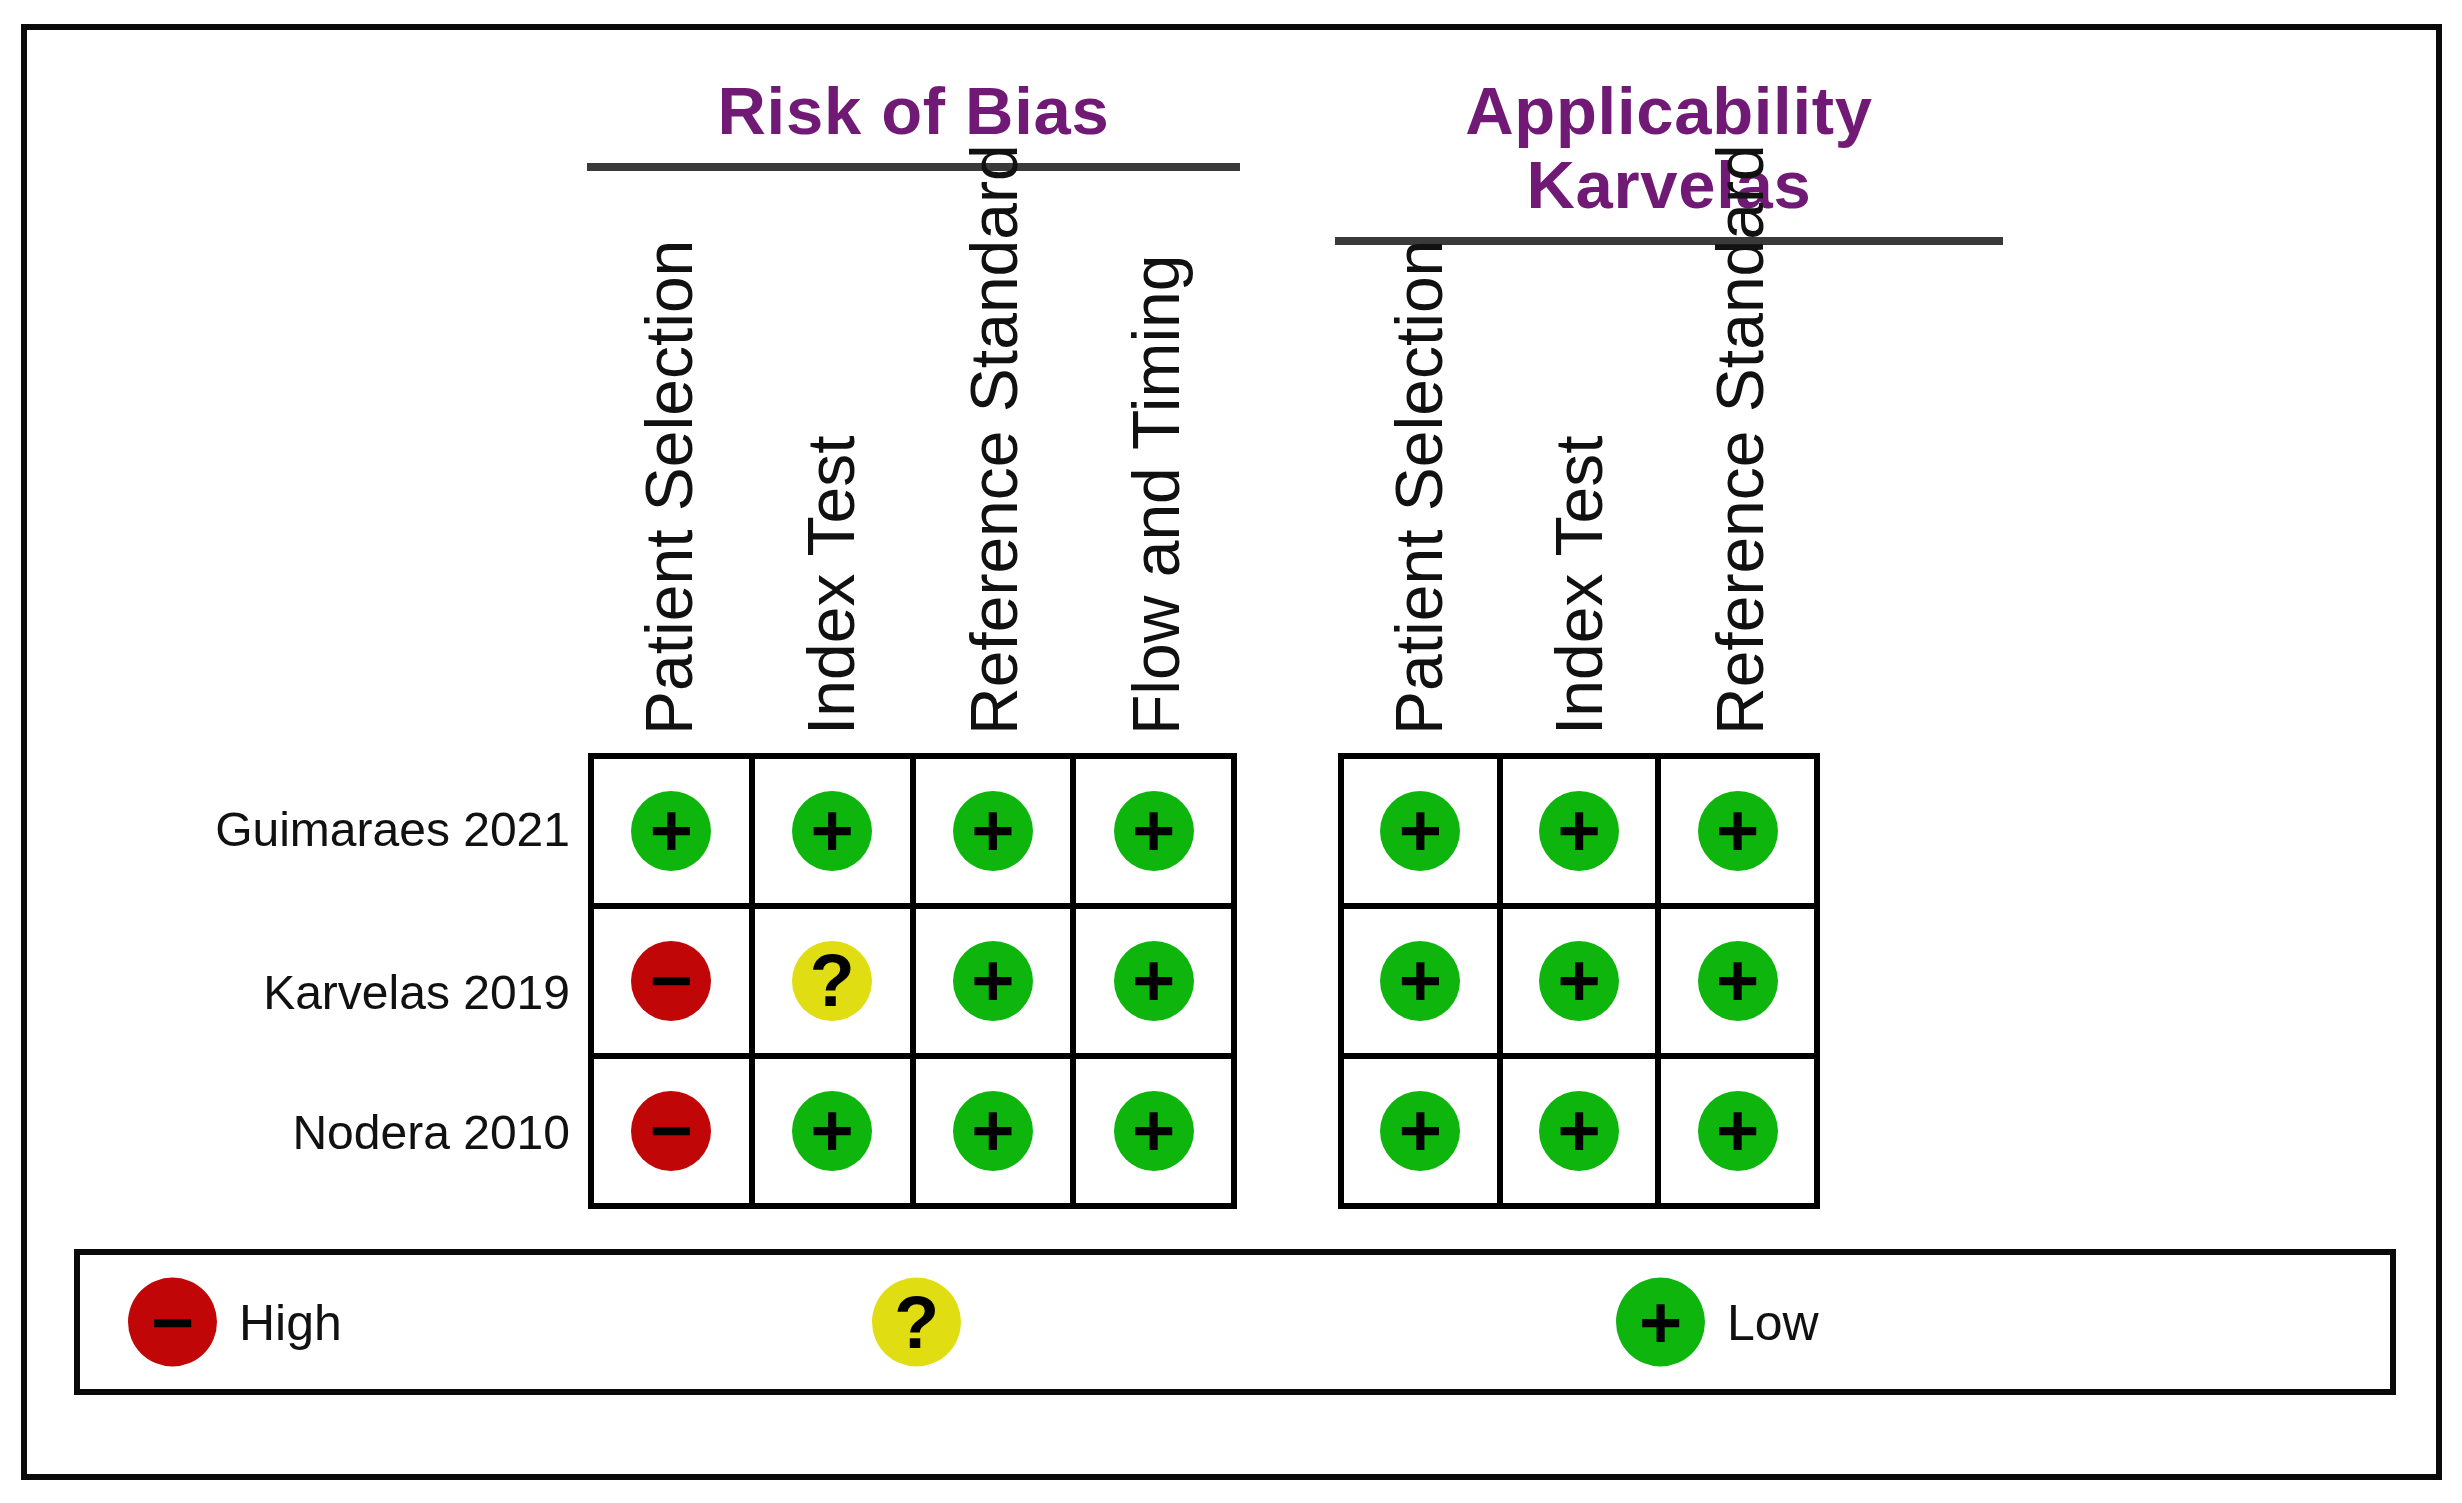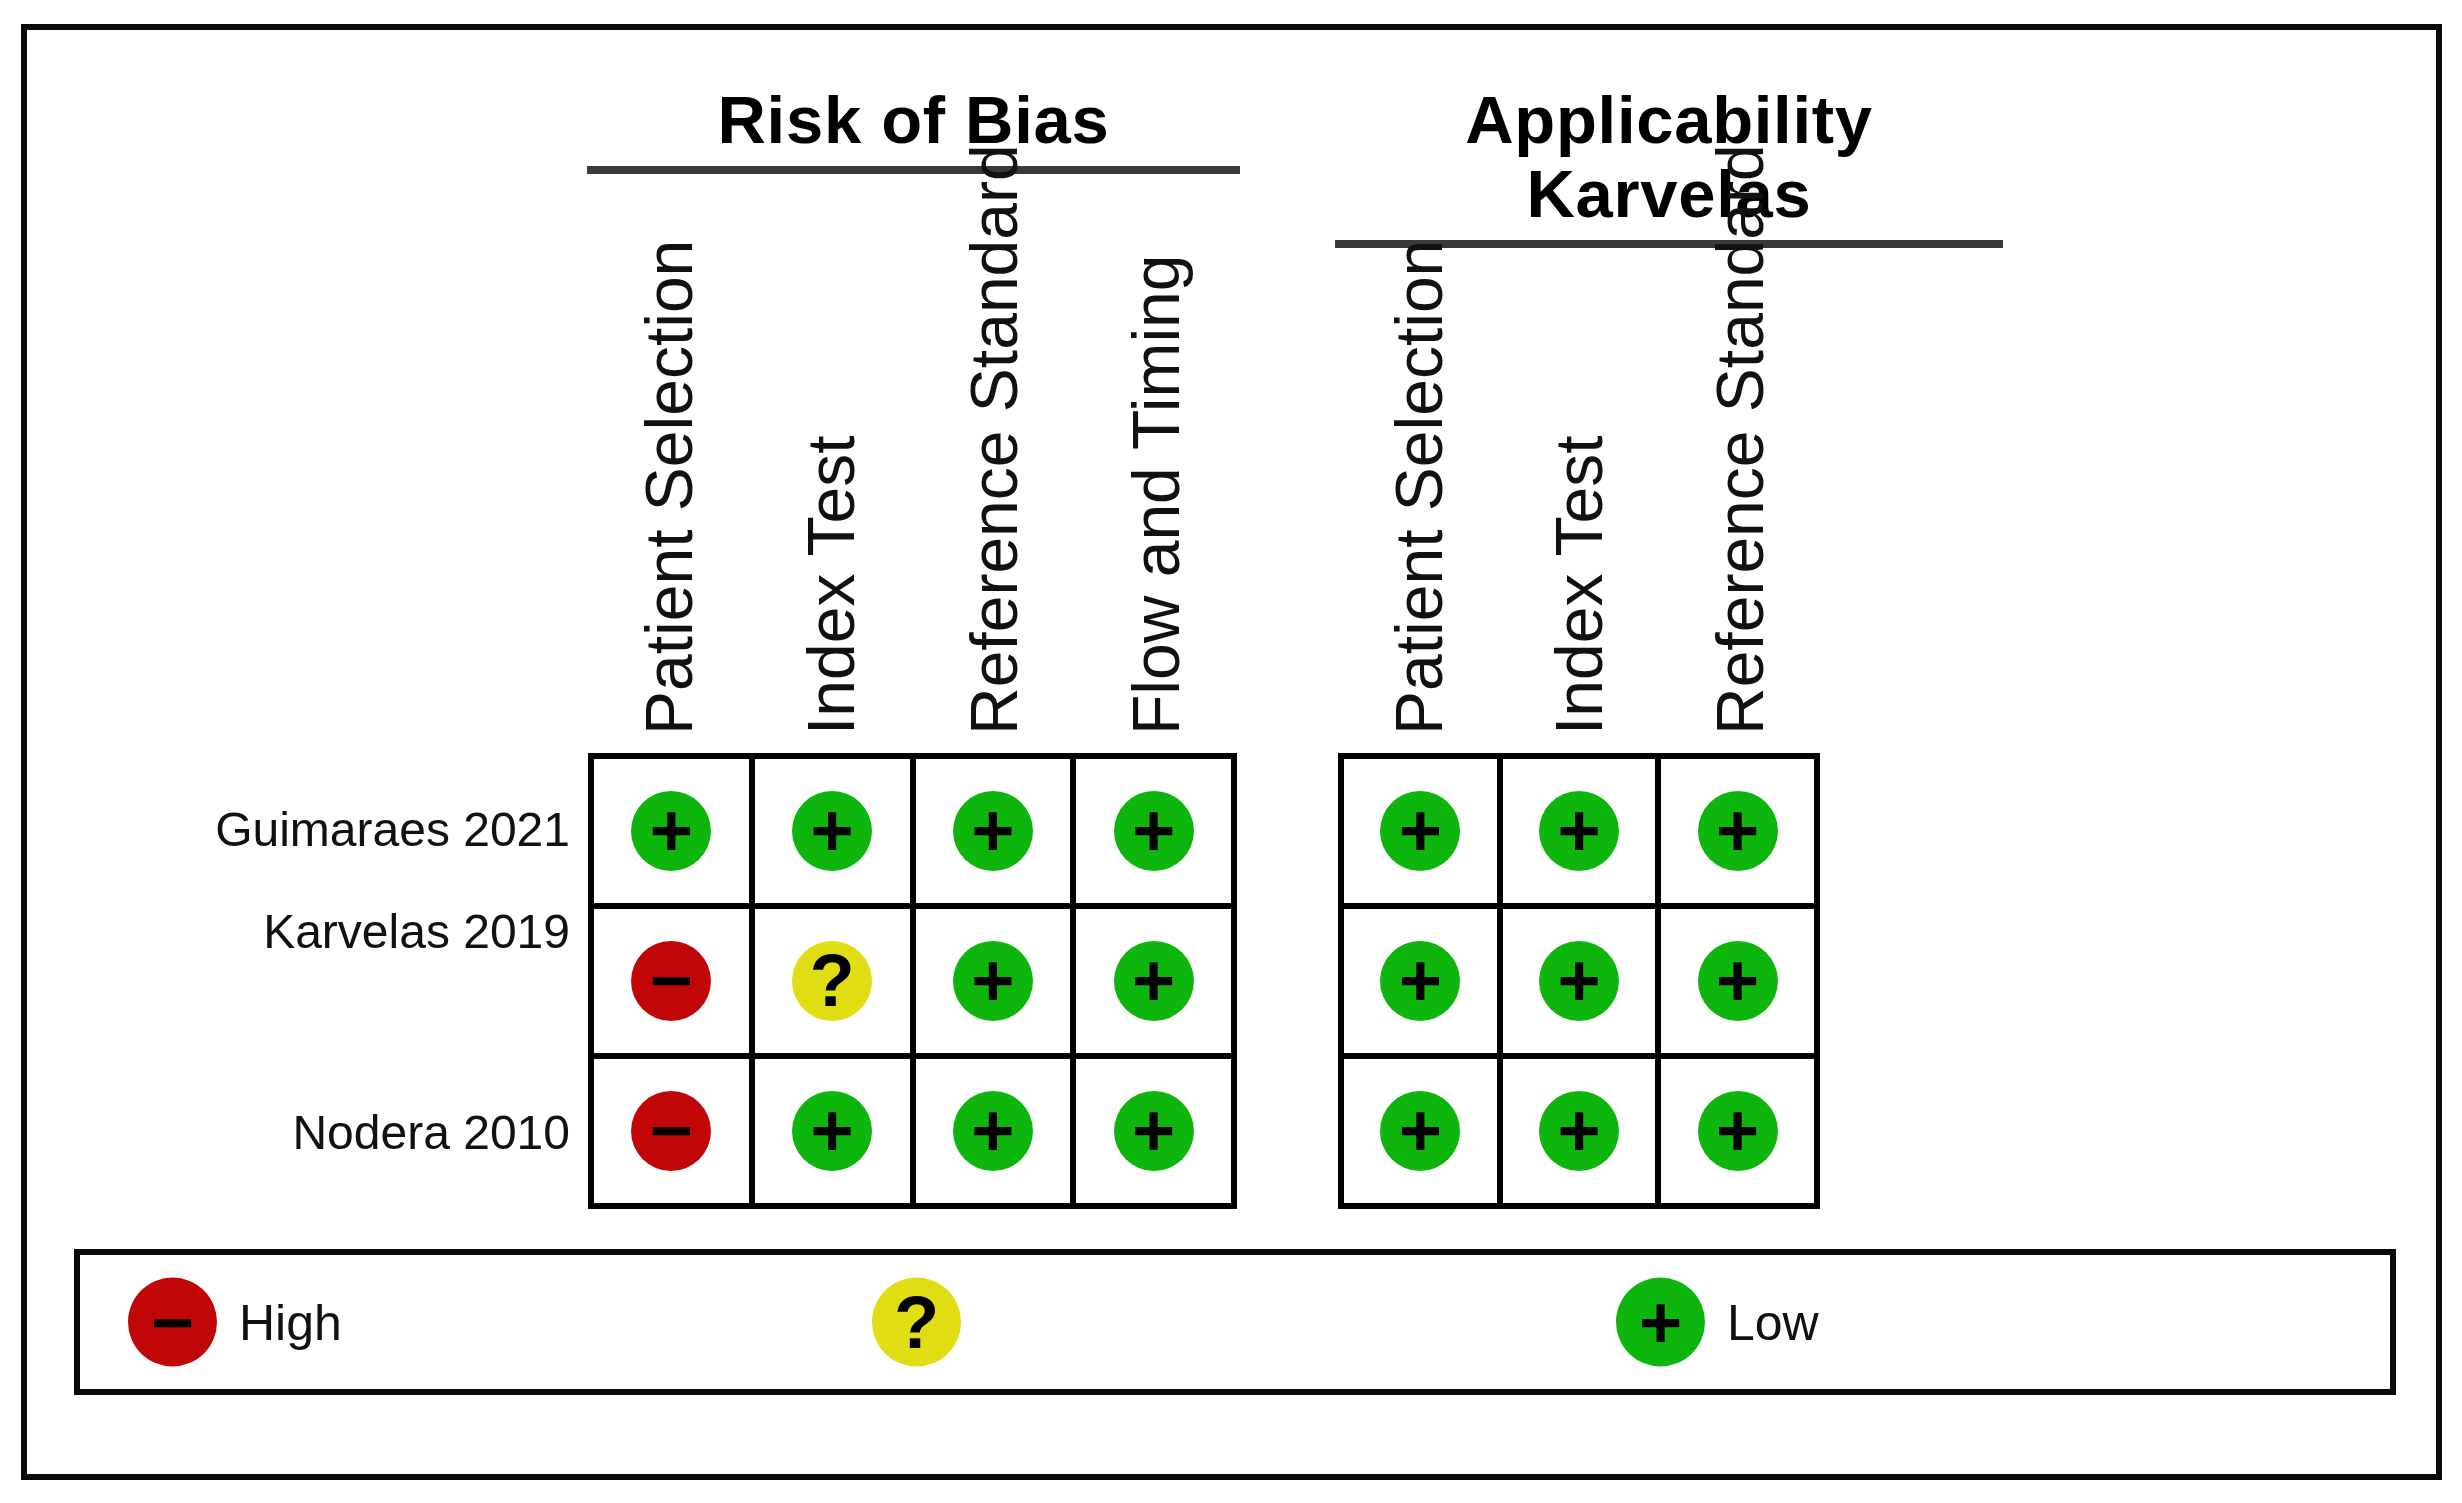--- a/index.html
+++ b/index.html
@@ -13,28 +13,28 @@
   .frame {
     position: absolute;
     left: 21px; top: 24px;
     width: 2421px; height: 1456px;
     border: 6.7px solid #0a0a0a;
     box-sizing: border-box;
     background: #ffffff;
   }
   .section-title {
     position: absolute;
-    top: 83px;
+    top: 74px;
     font-weight: bold;
     font-size: 67px;
     line-height: 74px;
     text-align: center;
-    color: #000000;
+    color: #701a75;
     border-bottom: 8.2px solid #3a3a3a;
-    padding-bottom: 9px;
+    padding-bottom: 15px;
     letter-spacing: 0.7px;
   }
   #rob-title  { left: 587px;  width: 653px; }
   #app-title  { left: 1335px; width: 668px; }
 
   .col-label {
     position: absolute;
     top: 171px;
     height: 564px;
     width: 74px;
@@ -124,21 +124,21 @@
     <div class="col-label" style="left: 632px;">Patient Selection</div>
     <div class="col-label" style="left: 794px;">Index Test</div>
     <div class="col-label" style="left: 957px;">Reference Standard</div>
     <div class="col-label" style="left: 1119px;">Flow and Timing</div>
     <div class="col-label" style="left: 1382px;">Patient Selection</div>
     <div class="col-label" style="left: 1542px;">Index Test</div>
     <div class="col-label" style="left: 1703px;">Reference Standard</div>
   </div>
 <div id="row-labels">
     <div class="row-label" style="top: 788px;">Guimaraes 2021</div>
-    <div class="row-label" style="top: 890px;">Karvelas 2019</div>
+    <div class="row-label" style="top: 951px;">Karvelas 2019</div>
     <div class="row-label" style="top: 1091px;">Nodera 2010</div>
   </div>
 
 <div class="grid" id="rob-grid">
     <div class="cell">
       <div class="dot" style="background: rgb(13, 181, 13);">
         <span>+</span>
       </div>
     </div>
     <div class="cell">

